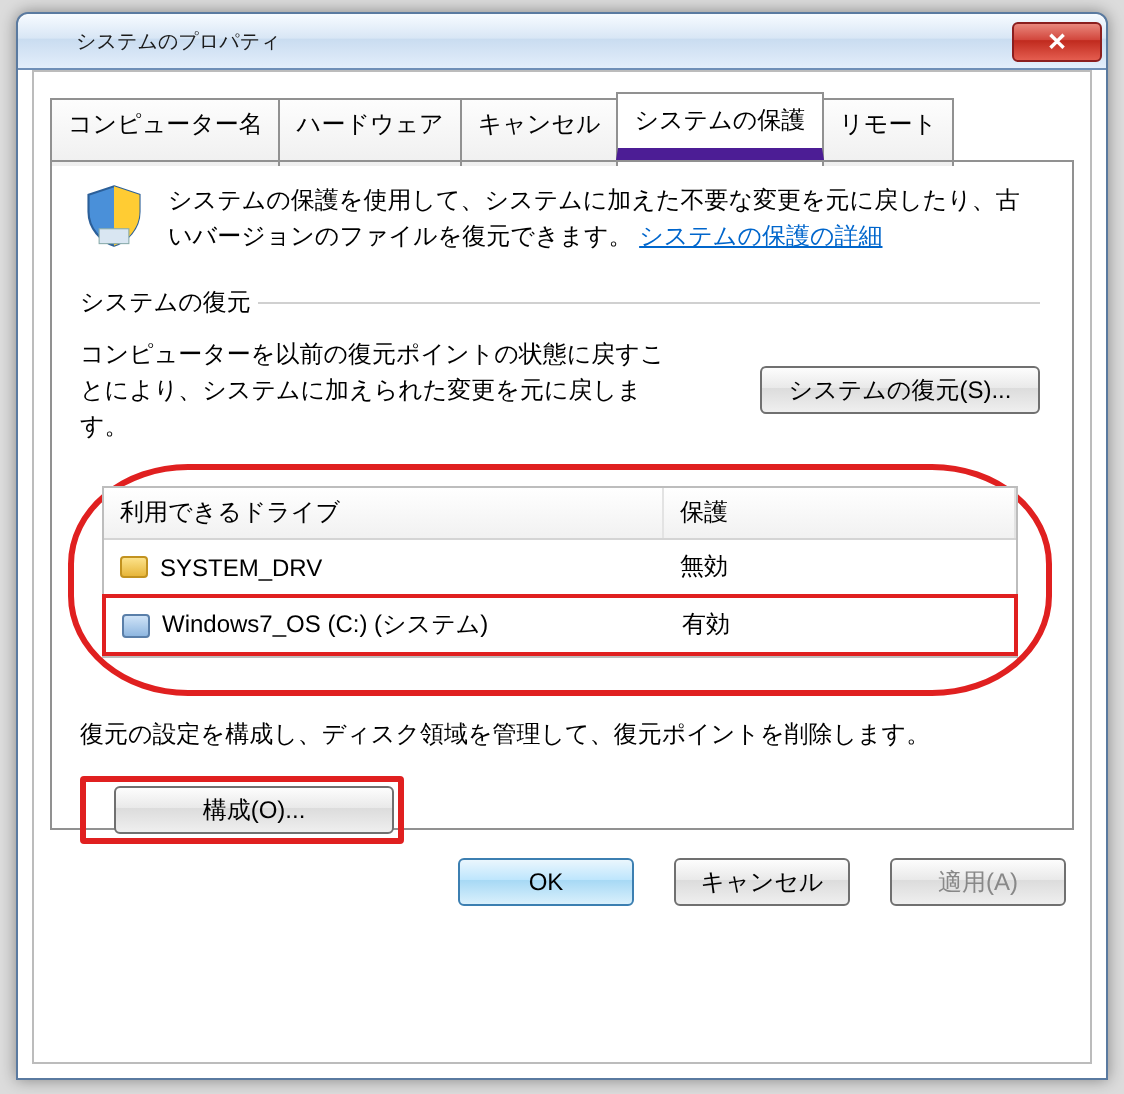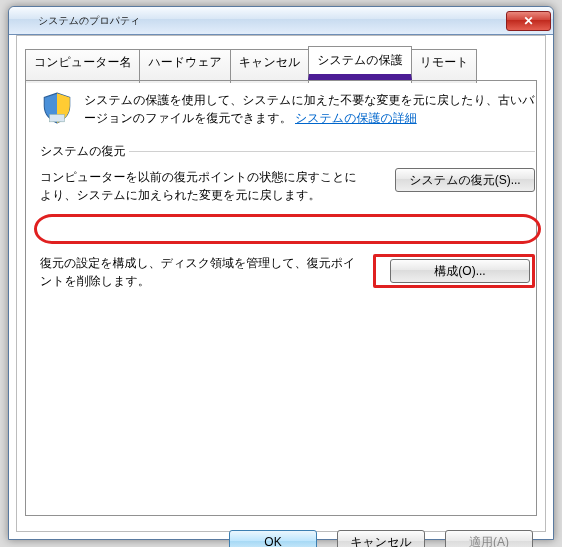--- a/index.html
+++ b/index.html
@@ -8,50 +8,50 @@
 .window { position: absolute; left: 8px; top: 6px; width: 546px; height: 534px; background: #fff; border: 1px solid #5a7aa0; border-radius: 6px 6px 0 0; box-shadow: 0 0 8px rgba(0,0,0,0.4); }
 .titlebar { height: 28px; background: linear-gradient(#f7fbff, #d8e6f5 45%, #c9dcf0 46%, #e3eefb); border-radius: 6px 6px 0 0; display: flex; align-items: center; padding: 0 2px 0 10px; border-bottom: 1px solid #6f8fb7; }
 .title { flex: 1; color: #1a1a1a; font-size: 10px; margin-left: 19px; }
 .close-btn { width: 45px; height: 20px; background: linear-gradient(#e9877c, #d1453b 45%, #c02a1e 46%, #e45d4f); border: 1px solid #8b1e1e; border-radius: 3px; display: flex; align-items: center; justify-content: center; color: #fff; font-weight: bold; font-size: 13px; cursor: pointer; }
 
 .content { position: absolute; top: 28px; left: 7px; right: 7px; bottom: 7px; background: #fff; border: 1px solid #bcbcbc; }
 
 .tabs { display: flex; padding: 10px 8px 0 8px; }
 .tab { padding: 4px 8px; border: 1px solid #919191; border-bottom: none; background: linear-gradient(#fdfdfd, #efefef); margin-right: -1px; font-size: 12px; cursor: pointer; position: relative; top: 3px; }
 .tab.active { background: #fff; border-bottom: 6px solid #4c1d95; z-index: 2; top: 0; padding-top: 5px; padding-bottom: 5px; }
-.tab-body { border: 1px solid #919191; margin: 0 8px 8px 8px; padding: 10px 1px 12px 14px; position: relative; height: 436px; }
+.tab-body { border: 1px solid #919191; margin: 0 8px 8px 8px; padding: 10px 16px 12px 14px; position: relative; height: 335px; }
 
 .intro { display: flex; gap: 10px; margin-bottom: 16px; }
 .shield-icon { width: 34px; height: 34px; flex-shrink: 0; }
 .intro-text { line-height: 1.5; }
 .link { color: #0066cc; text-decoration: underline; cursor: pointer; }
 
 .section-label { display: flex; align-items: center; margin: 10px 0 8px 0; }
 .section-label .t { white-space: nowrap; margin-right: 4px; }
 .section-label .line { flex: 1; height: 1px; background: #d0d0d0; }
 
-.row { display: flex; align-items: flex-start; gap: 24px; margin-bottom: 10px; }
+.row { display: flex; align-items: center; gap: 24px; margin-bottom: 10px; }
 .row .desc { flex: 1; line-height: 1.5; }
 .winbtn { min-width: 140px; height: 24px; border: 1px solid #707070; background: linear-gradient(#fdfdfd, #e9e9e9 45%, #dcdcdc 46%, #efefef); border-radius: 3px; cursor: pointer; font-size: 12px; padding: 0 10px; margin-left: 12px; }
 .winbtn:disabled { color: #888; }
 
 .highlight-group { border: 3px solid #e02020; border-radius: 60px / 50px; padding: 8px 14px 16px 14px; margin: 6px -6px 10px -6px; }
 
 .drive-table { border: 1px solid #bdbdbd; background: #fff; }
 .drive-head { display: flex; background: linear-gradient(#fff, #f1f1f1); border-bottom: 1px solid #d4d4d4; }
 .drive-head div { padding: 4px 8px; border-right: 1px solid #e3e3e3; }
 .col1 { flex: 0 0 280px; }
 .col2 { flex: 1; }
 .drive-row { display: flex; padding: 3px 0; }
 .drive-row.selected { border: 2px solid #e02020; margin: 0 -1px; }
 .drive-row div { padding: 2px 8px; display: flex; align-items: center; gap: 6px; }
 .folder-icon { width: 14px; height: 11px; background: linear-gradient(#fce28a, #e7b63a); border: 1px solid #c2921f; border-radius: 2px; display: inline-block; }
 .disk-icon { width: 14px; height: 12px; background: linear-gradient(#cfe3f7, #8fb7e0); border: 1px solid #5a7fa9; border-radius: 2px; display: inline-block; }
 
-.config-row { display: flex; align-items: flex-start; gap: 12px; margin: 8px 0; }
+.config-row { display: flex; align-items: flex-start; gap: 12px; margin: 8px 0; flex-direction: column; }
 .config-row .desc { flex: 1; line-height: 1.5; }
 .highlight-btn { border: 3px solid #e02020; padding: 2px; border-radius: 2px; }
 
 .footer { display: flex; justify-content: flex-end; gap: 8px; padding: 6px 12px; }
 .footer .winbtn { min-width: 88px; }
 #ok { background: linear-gradient(#eaf6fd, #bee6fd 45%, #a7d9f5 46%, #d9f0fc); border: 1px solid #3c7fb1; }
 </style>
 </head>
 <body>
 
@@ -91,20 +91,40 @@
         <span class="line"></span>
       </div>
 
       <div class="row">
         <div class="desc">コンピューターを以前の復元ポイントの状態に戻すことにより、システムに加えられた変更を元に戻します。</div>
         <button class="winbtn">システムの復元(S)...</button>
       </div>
 
       <div class="highlight-group">
 
+        <div class="drive-table">
+          <div class="drive-head">
+            <div class="col1">利用できるドライブ</div>
+            <div class="col2">保護</div>
+          </div>
+          <div class="drive-row">
+            <div class="col1">
+              <span class="folder-icon"></span>
+              <span>SYSTEM_DRV</span>
+            </div>
+            <div class="col2">無効</div>
+          </div>
+          <div class="drive-row selected">
+            <div class="col1">
+              <span class="disk-icon"></span>
+              <span>Windows7_OS (C:) (システム)</span>
+            </div>
+            <div class="col2">有効</div>
+          </div>
+        </div>
       </div>
 
       <div class="config-row">
         <div class="desc">復元の設定を構成し、ディスク領域を管理して、復元ポイントを削除します。</div>
         <div class="highlight-btn">
           <button class="winbtn">構成(O)...</button>
         </div>
       </div>
 
 

